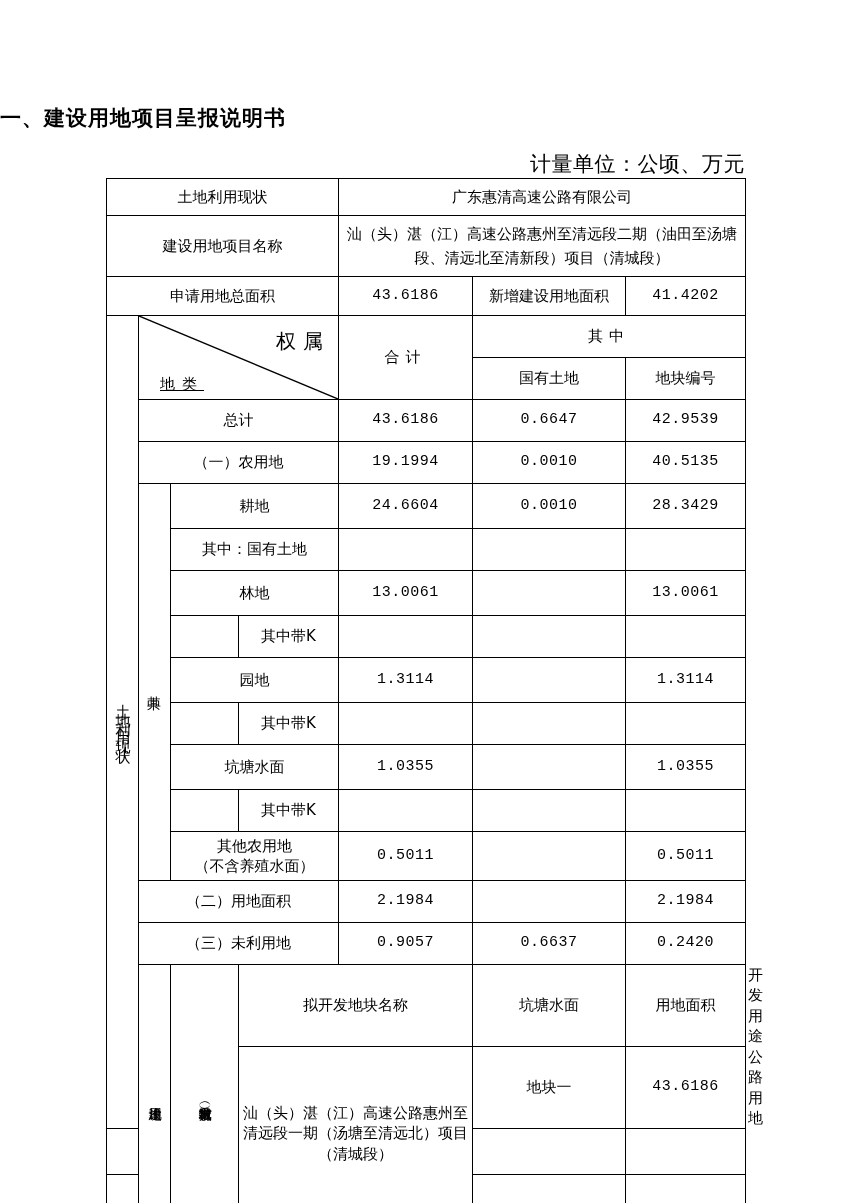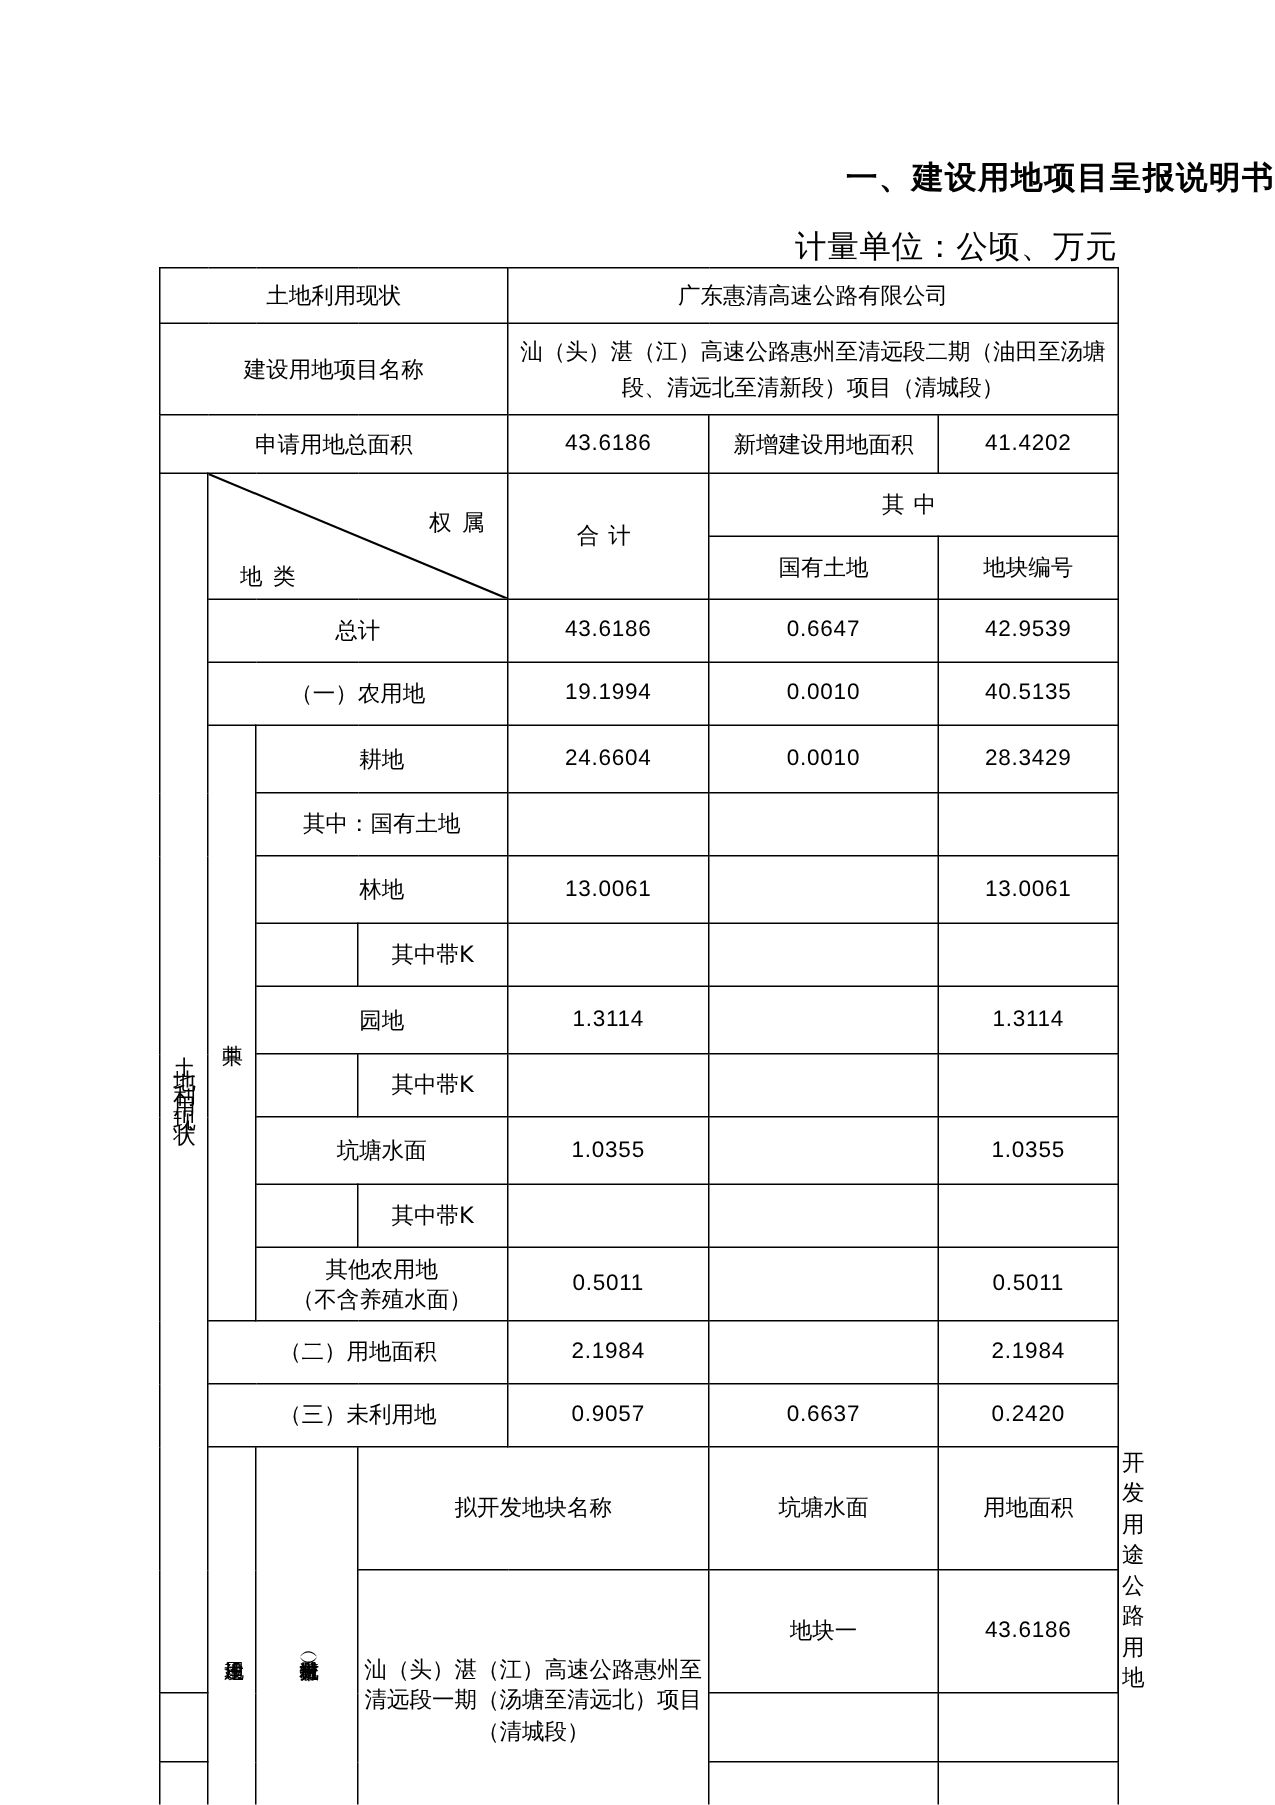--- a/index.html
+++ b/index.html
@@ -21,21 +21,21 @@
     width: 850px;
     height: 1203px;
     box-sizing: border-box;
   }
 
   .doc-title {
     position: absolute;
     left: 0;
     top: 104px;
     width: 850px;
-    text-align: right;
+    text-align: left;
     font-size: 21px;
     font-weight: bold;
     letter-spacing: 1px;
     font-family: "DejaVu Sans", "Liberation Sans", sans-serif;
   }
 
   .unit-line {
     position: absolute;
     right: 105px;
     top: 150px;
@@ -54,21 +54,21 @@
   table.main td {
     border: 1px solid #000000;
     text-align: center;
     vertical-align: middle;
     font-size: 15px;
     padding: 0 2px;
     line-height: 1.35;
     word-break: break-all;
   }
   .num {
-    font-family: Liberation Sans, sans-serif;
+    font-family: Liberation Mono, monospace;
     font-size: 15px;
     letter-spacing: 0.5px;
   }
   .lbl {
     font-size: 15px;
   }
   .lbl-sp {
     letter-spacing: 6px;
     padding-left: 6px;
   }
@@ -121,32 +121,33 @@
     position: absolute;
     left: 0;
     top: 0;
     width: 100%;
     height: 100%;
     display: block;
   }
   .diag .tr-label {
     position: absolute;
     right: 8px;
-    top: 22px;
-    font-size: 15px;
+    top: 12px;
+    font-size: 20px;
     letter-spacing: 7px;
     padding-left: 7px;
   }
   .diag .bl-label {
     position: absolute;
     left: 14px;
     bottom: 5px;
     font-size: 15px;
     letter-spacing: 7px;
     padding-left: 7px;
+    text-decoration: underline;
   }
   .two-line {
     line-height: 1.25;
     font-size: 14px;
   }
   .plotname {
     font-size: 14px;
     line-height: 1.45;
     letter-spacing: 0px;
     padding: 2px 4px !important;

